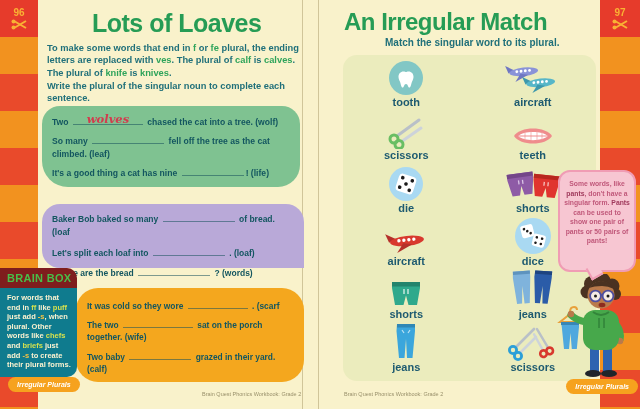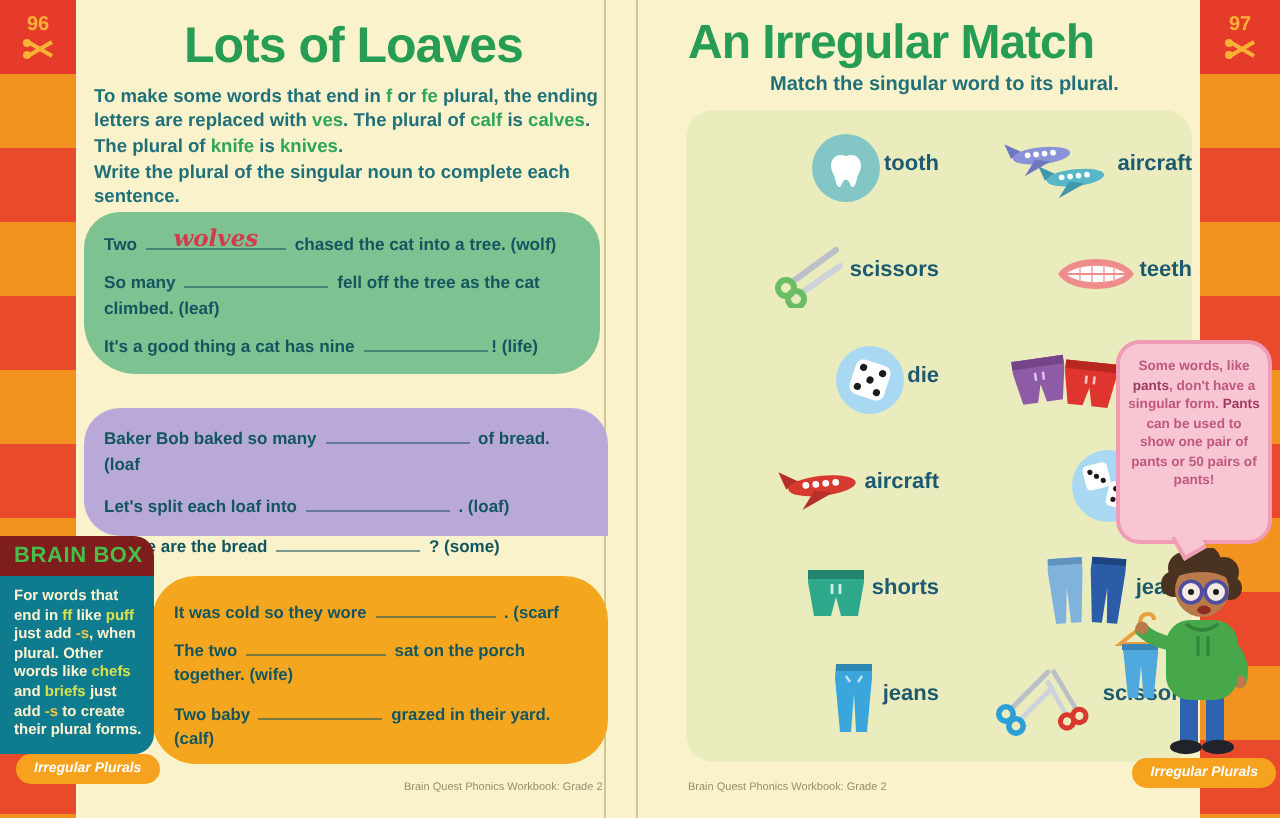--- a/index.html
+++ b/index.html
@@ -46,21 +46,21 @@
   .tab-right{right:2px;top:379px;}
   .footer{position:absolute;top:391px;font-size:5.5px;color:#99906B;z-index:3;}
   .footer-left{left:202px;} .footer-right{left:344px;}
   
   .page-right{position:absolute;left:318px;top:0;width:282px;height:409px;z-index:2;}
   .title-right{position:absolute;left:26px;top:8px;font-size:24px;font-weight:700;color:#269C55;letter-spacing:-.5px;}
   .subtitle{position:absolute;left:27px;top:37px;font-size:10px;font-weight:700;color:#20707A;padding-left:40px;}
   .match-panel{position:absolute;left:25px;top:55px;width:253px;height:326px;background:#EBECBD;border-radius:14px;
                display:flex;box-sizing:border-box;padding-top:2px;}
   .match-col{flex:1;display:flex;flex-direction:column;}
-  .match-item{height:53px;display:flex;align-items:center;justify-content:flex-end;gap:1px;}
+  .match-item{height:53px;display:flex;flex-direction:column;align-items:center;justify-content:flex-end;gap:1px;}
   .match-label{font-size:11px;font-weight:700;color:#1D5A70;line-height:1;padding-bottom:2px;}
   .icon-wrap{display:flex;align-items:flex-end;justify-content:center;}
   .icon-wrap svg{display:block;}
   
   .bubble{position:absolute;left:558px;top:170px;width:78px;height:102px;background:#F7C6D2;border:2px solid #F09CB4;
           border-radius:12px;box-sizing:border-box;padding:7px 4px;font-size:6.8px;font-weight:700;color:#C0587A;
           text-align:center;line-height:1.4;z-index:6;}
   .bubble-tail{position:absolute;left:588px;top:265px;width:11px;height:11px;background:#F7C6D2;
                border-right:2px solid #F09CB4;border-bottom:2px solid #F09CB4;transform:rotate(60deg);z-index:6;}
   .boy{position:absolute;left:556px;top:274px;width:76px;height:106px;z-index:5;}
@@ -104,21 +104,21 @@
 
     <div class="box box-green">
       <div class="sentence"><span>Two </span><span class="blank" style="width: 70px;"><span class="answer">wolves</span></span><span> chased the cat into a tree. (wolf)</span></div>
       <div class="sentence"><span>So many </span><span class="blank" style="width: 72px;"></span><span> fell off the tree as the cat climbed. (leaf)</span></div>
       <div class="sentence"><span>It's a good thing a cat has nine </span><span class="blank" style="width: 62px;"></span><span>! (life)</span></div>
     </div>
 
     <div class="box box-purple">
       <div class="sentence"><span>Baker Bob baked so many </span><span class="blank" style="width: 72px;"></span><span> of bread. (loaf</span></div>
       <div class="sentence"><span>Let's split each loaf into </span><span class="blank" style="width: 72px;"></span><span> . (loaf)</span></div>
-      <div class="sentence"><span>Where are the bread </span><span class="blank" style="width: 72px;"></span><span> ? (some)</span></div>
+      <div class="sentence"><span>Where are the bread </span><span class="blank" style="width: 72px;"></span><span> ? (words)</span></div>
     </div>
 
     <div class="box box-yellow">
       <div class="sentence"><span>It was cold so they wore </span><span class="blank" style="width: 60px;"></span><span> . (scarf</span></div>
       <div class="sentence"><span>The two </span><span class="blank" style="width: 70px;"></span><span> sat on the porch together. (wife)</span></div>
       <div class="sentence"><span>Two baby </span><span class="blank" style="width: 62px;"></span><span> grazed in their yard. (calf)</span></div>
     </div>
   </div>
 
   <div class="brainbox">

